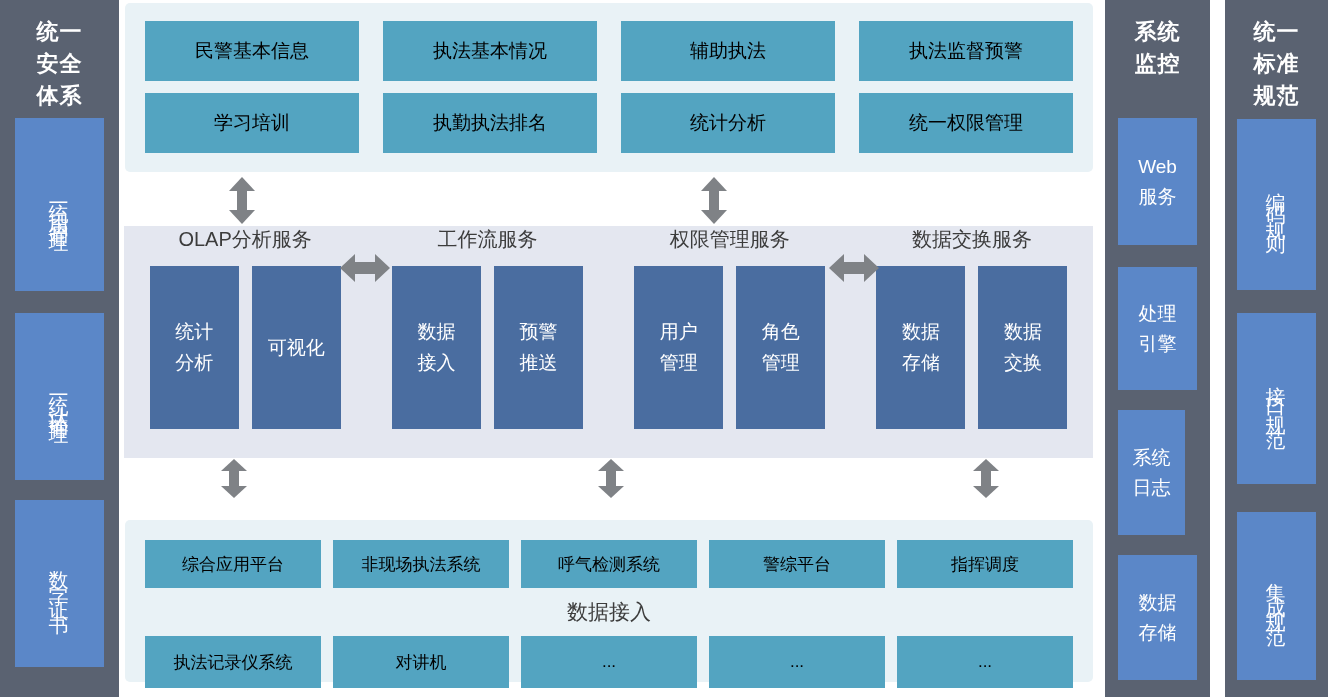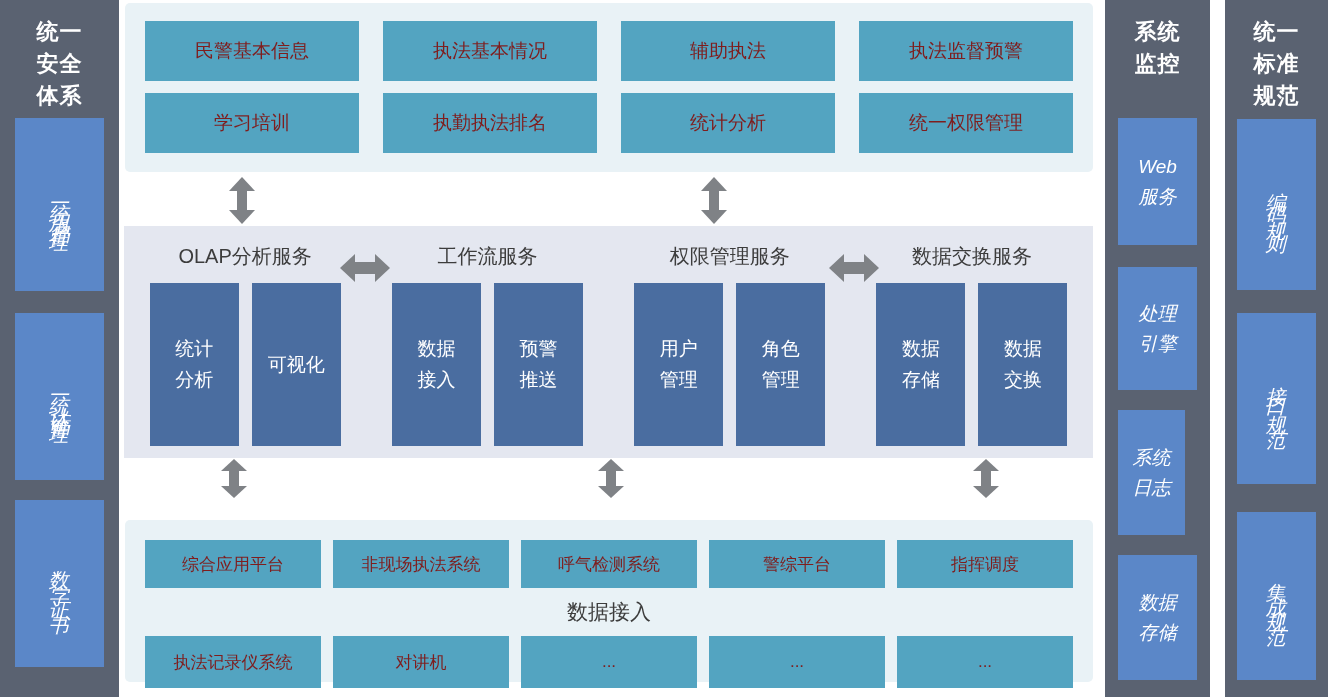--- a/index.html
+++ b/index.html
@@ -12,21 +12,21 @@
   .canvas{position:relative;width:1328px;height:697px;background:#fff;}
 
   
   .side{position:absolute;top:0;height:697px;background:var(--c-dark);}
   .side-left{left:0;width:119px;}
   .side-monitor{left:1105px;width:105px;}
   .side-standard{left:1225px;width:103px;}
   .side-title{color:#fff;font-size:22px;line-height:1.45;text-align:center;
     margin:16px auto 0;width:2.3em;word-break:break-all;letter-spacing:1px;font-weight:bold;}
   .side-box{position:absolute;background:var(--c-blue);color:#fff;
-    display:flex;align-items:center;justify-content:center;text-align:center;font-style:italic;}
+    display:flex;align-items:center;justify-content:center;text-align:center;}
   .vtext{writing-mode:vertical-rl;text-orientation:upright;font-size:20px;letter-spacing:0.30em;}
   .vtext-wide{writing-mode:vertical-rl;text-orientation:upright;font-size:20px;letter-spacing:0.72em;}
   .wrap2{width:2.6em;word-break:break-all;font-size:19px;line-height:1.55;text-align:center;}
 
   
   .lb1{left:15px;top:118px;width:89px;height:173px;}
   .lb2{left:15px;top:313px;width:89px;height:167px;}
   .lb3{left:15px;top:500px;width:89px;height:167px;}
   
   .mb1{left:13px;top:118px;width:79px;height:127px;}
@@ -38,27 +38,27 @@
   .sb2{left:12px;top:313px;width:79px;height:171px;}
   .sb3{left:12px;top:512px;width:79px;height:168px;}
 
   
   .main{position:absolute;left:124px;top:0;width:969px;height:697px;}
 
   .panel-top{position:absolute;left:1px;top:3px;width:968px;height:169px;
     background:var(--c-cyan);border-radius:5px;padding:18px 20px;}
   .tealrow{display:flex;justify-content:space-between;}
   .tealrow + .tealrow{margin-top:12px;}
-  .tealbox{background:var(--c-teal);color:#7f1d1d;height:60px;display:flex;
+  .tealbox{background:var(--c-teal);color:#000000;height:60px;display:flex;
     align-items:center;justify-content:center;font-size:19px;white-space:nowrap;}
   .tealbox.w4{width:214px;}
 
   .services{position:absolute;left:0;top:226px;width:969px;height:232px;
     display:flex;justify-content:space-between;}
-  .svc{width:251px;height:232px;background:var(--c-lav);padding-top:17px;}
+  .svc{width:251px;height:232px;background:var(--c-lav);padding-top:0;}
   .svc-title{text-align:center;color:var(--c-textdark);font-size:20px;white-space:nowrap;}
   .svc-items{display:flex;justify-content:center;gap:13px;margin-top:13px;}
   .svc-box{width:89px;height:163px;background:var(--c-midblue);color:#fff;
     display:flex;align-items:center;justify-content:center;text-align:center;font-size:19px;}
   .svc-box .two{width:2.4em;word-break:break-all;line-height:1.6;}
   .svc-box .one{white-space:nowrap;}
 
   .panel-bottom{position:absolute;left:1px;top:520px;width:968px;height:162px;
     background:var(--c-cyan);border-radius:5px;padding:20px 20px 0;}
   .tealbox.w5{width:176px;height:48px;font-size:17px;}

